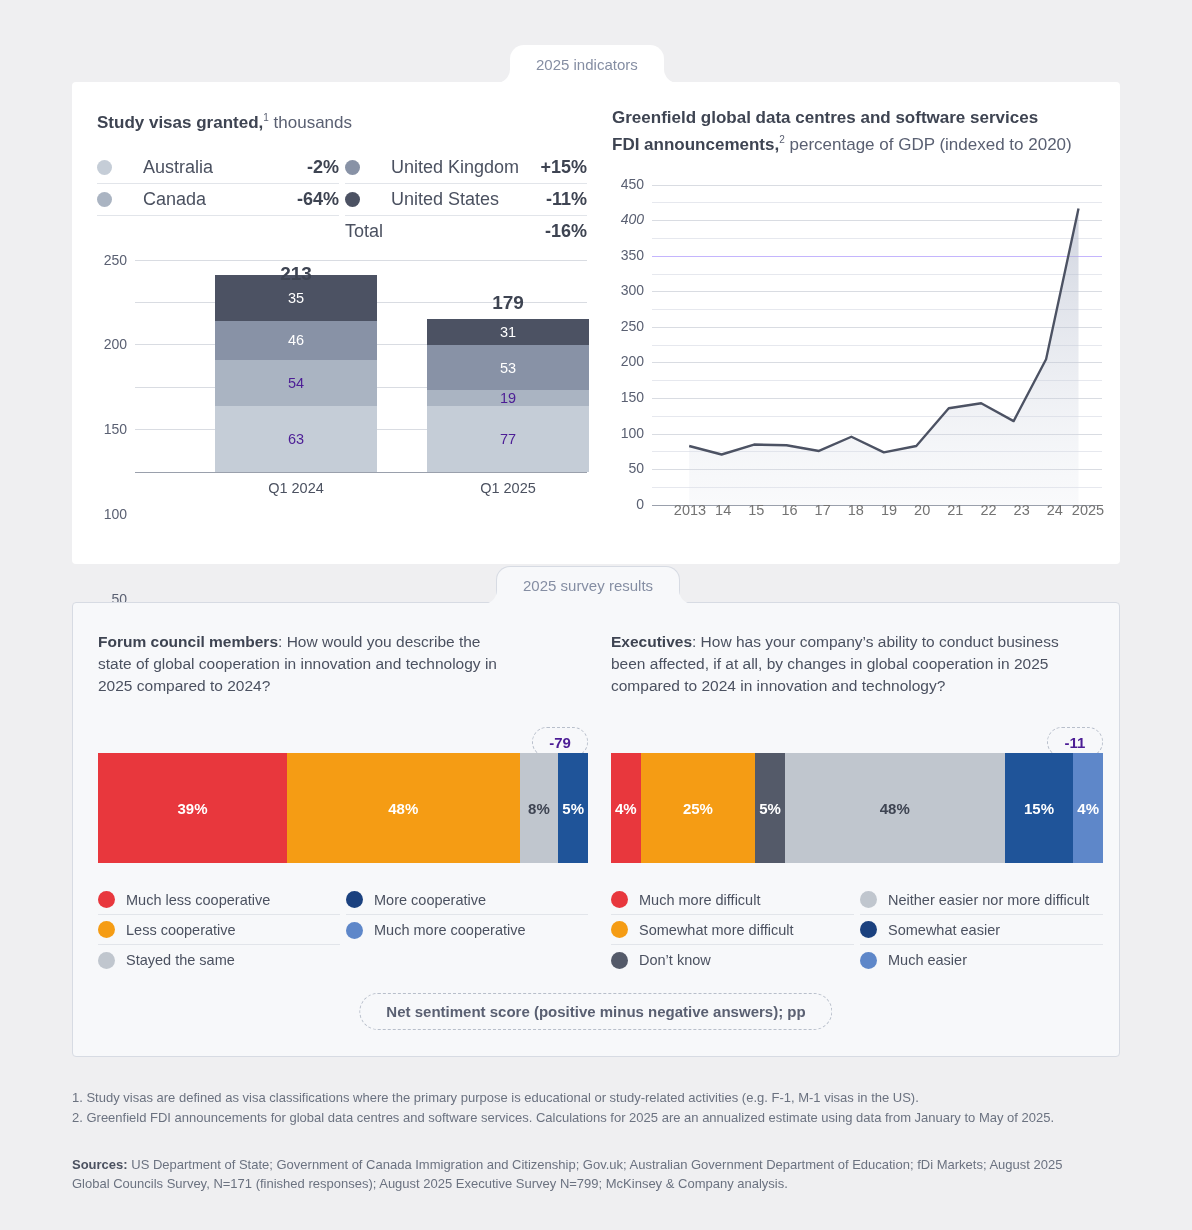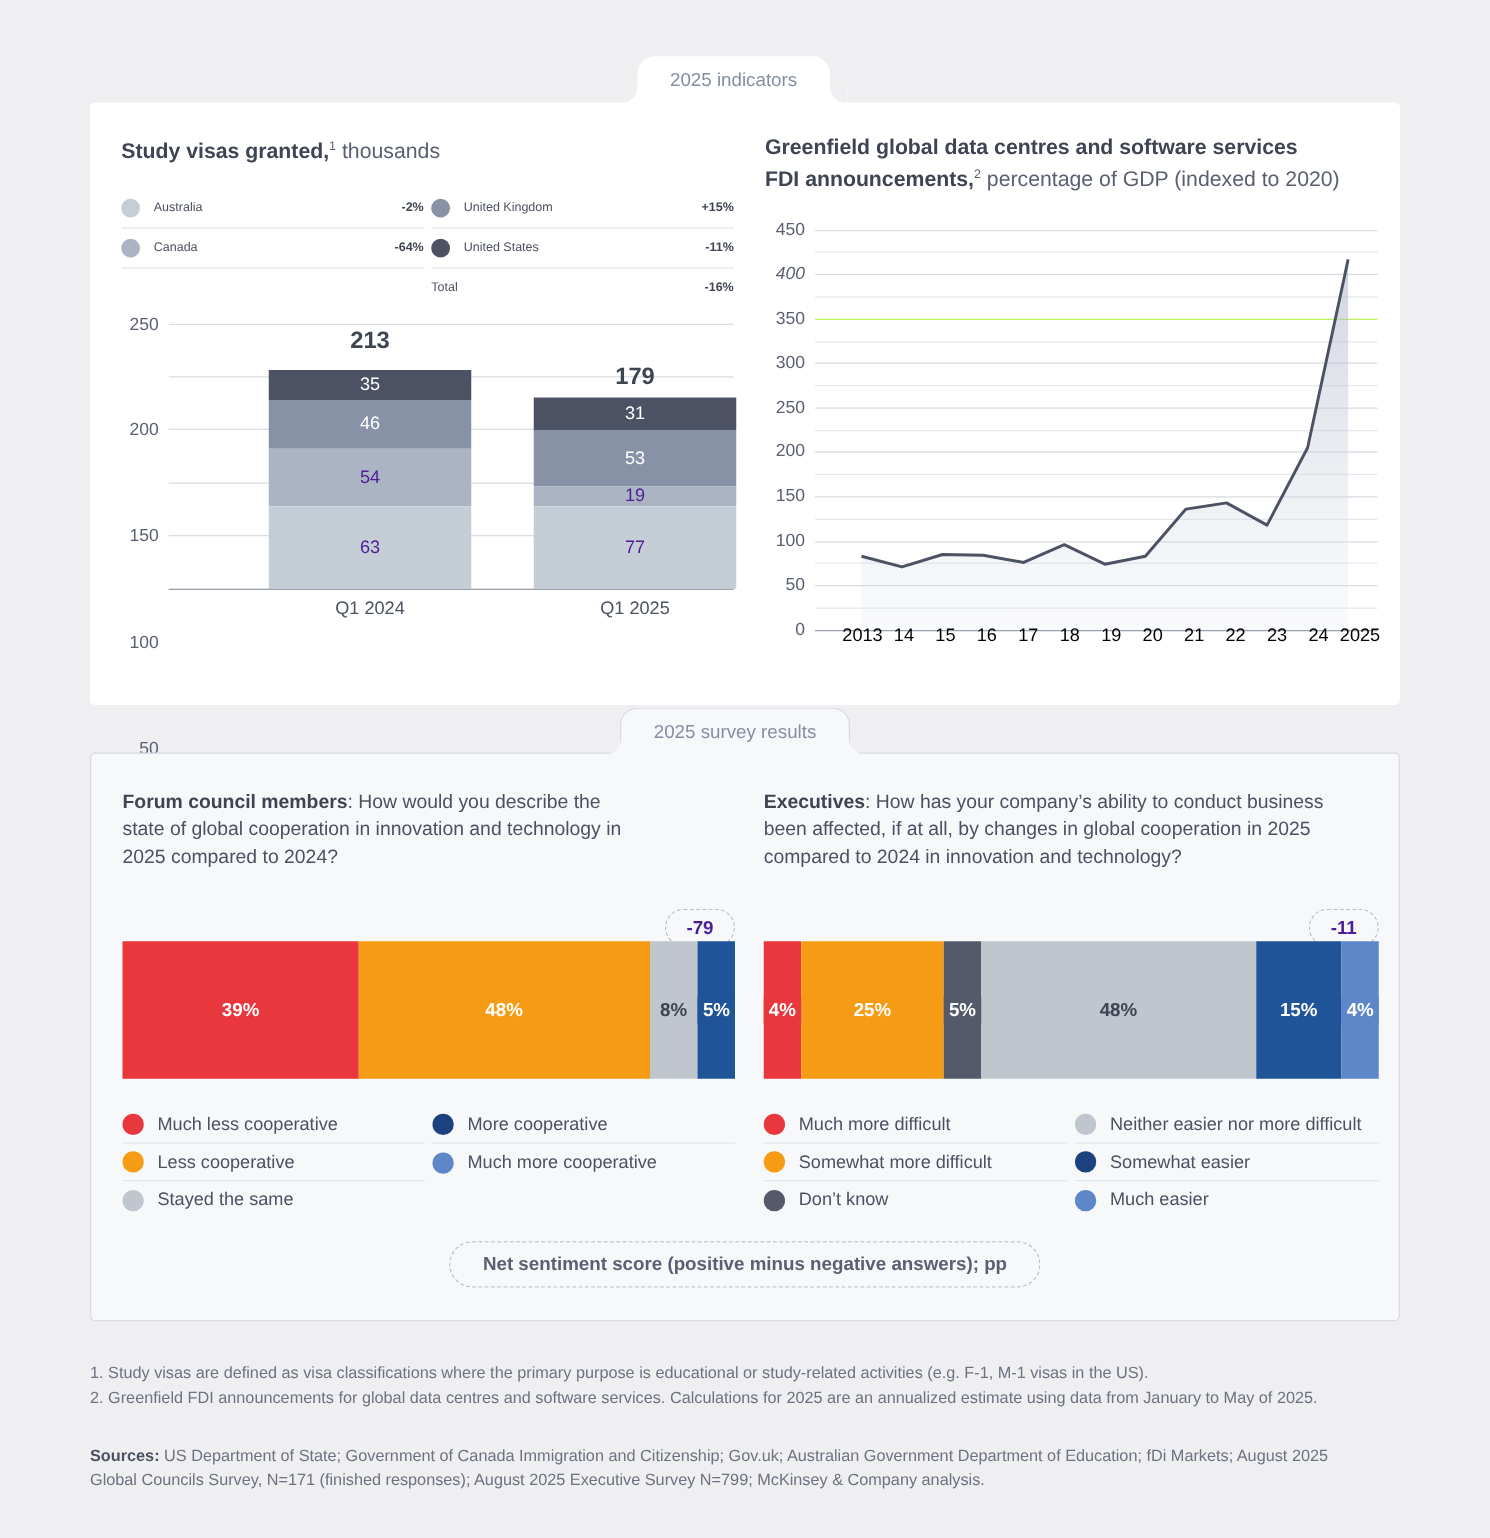--- a/index.html
+++ b/index.html
@@ -49,21 +49,21 @@
   .chart-title b { font-weight: 700; color: #3E4452; }
   .chart-sub { font-size: 14.5px; color: #5A6072; margin-top: 16px; }
   sup { font-size: 10px; vertical-align: super; }
 
   
   .visa-legend { display: flex; gap: 0; margin-top: 18px; }
   .vl-col { width: 244px; }
   .vl-col.right { margin-left: 6px; }
   .vl-row {
     display: flex; align-items: center; height: 32px;
-    border-bottom: 1px solid #E2E5EA; font-size: 10px;
+    border-bottom: 1px solid #E2E5EA; font-size: 18px; gap: 20px;
   }
   .vl-row.nb { border-bottom: none; }
   .vl-dot { width: 15px; height: 15px; border-radius: 50%; flex: 0 0 15px; margin-right: 11px; }
   .vl-name { flex: 1; color: #4B5160; }
   .vl-val { font-weight: 700; color: #3E4452; }
   .vl-row.total .vl-name { padding-left: 0; }
 
   
   .barchart { position: relative; margin-top: 12px; height: 250px; }
   .bc-plot { position: absolute; left: 38px; right: 0; top: 0; height: 212px; }
@@ -75,21 +75,21 @@
              font-size: 14.5px; color: #FFFFFF; }
   .bar-seg.light { color: #4c1d95; }
   .bar-total { position: absolute; width: 100%; text-align: center; font-size: 19px; font-weight: 700;
                color: #3E4452; }
   .x-axis-line { position: absolute; left: 38px; right: 0; top: 212px; height: 1px; background: #9AA0AC; }
   .x-lab { position: absolute; top: 220px; text-align: center; font-size: 14.5px; color: #4B5160; }
 
   
   .linechart { position: relative; margin-top: 16px; height: 372px; }
   .lc-plot { position: absolute; left: 40px; right: 0; top: 0; height: 320px; }
-  .lc-xlab { position: absolute; font-size: 14.5px; color: #000000; text-align: left;
+  .lc-xlab { position: absolute; font-size: 14.5px; color: #737373; text-align: left;
              transform: translateX(-50%); top: 330px; }
 
   
   .sv-q { font-size: 15.5px; line-height: 22px; color: #4B5160; }
   .sv-q b { font-weight: 700; color: #3E4452; }
   .score-badge {
     display: inline-flex; align-items: center; justify-content: center;
     min-width: 56px; height: 30px; padding: 0 14px;
     border: 1.5px dashed #B8BFCB; border-radius: 16px;
     font-size: 15px; font-weight: 700; color: #4c1d95; background: #F7F8FA;
@@ -180,21 +180,21 @@
             <div class="gridline" style="top: 84.8px;">
               <div class="axis-lab" style="top: 84.8px;">150</div>
             </div>
             <div class="gridline" style="top: 42.4px;">
               <div class="axis-lab" style="top: 42.4px;">200</div>
             </div>
             <div class="gridline" style="top: 0px;">
               <div class="axis-lab" style="top: 0px;">250</div>
             </div>
             <div class="bar-col" style="left: 80px;">
-              <div class="bar-seg" style="height: 24px; background: rgb(76, 82, 99);">35</div>
+              <div class="bar-seg" style="height: 46px; background: rgb(76, 82, 99);">35</div>
               <div class="bar-seg" style="height: 39.008px; background: rgb(136, 146, 166);">46</div>
               <div class="bar-seg light" style="height: 45.792px; background: rgb(170, 180, 194);">54</div>
               <div class="bar-seg light" style="height: 66.144px; background: rgb(197, 205, 215);">63</div>
               <div class="bar-total" style="bottom: 186.624px;">213</div>
             </div>
             <div class="bar-col" style="left: 292px;">
               <div class="bar-seg" style="height: 26.288px; background: rgb(76, 82, 99);">31</div>
               <div class="bar-seg" style="height: 44.944px; background: rgb(136, 146, 166);">53</div>
               <div class="bar-seg light" style="height: 16.112px; background: rgb(170, 180, 194);">19</div>
               <div class="bar-seg light" style="height: 65.296px; background: rgb(197, 205, 215);">77</div>
@@ -230,21 +230,21 @@
             </div>
             <div class="gridline" style="top: 190.778px; background: rgb(217, 220, 226);">
               <div class="axis-lab" style="top: -1px;">200</div>
             </div>
             <div class="gridline" style="top: 155.222px; background: rgb(217, 220, 226);">
               <div class="axis-lab" style="top: -1px;">250</div>
             </div>
             <div class="gridline" style="top: 119.667px; background: rgb(217, 220, 226);">
               <div class="axis-lab" style="top: -1px;">300</div>
             </div>
-            <div class="gridline" style="top: 84.1111px; background: #bef264;">
+            <div class="gridline" style="top: 84.1111px; background: #c4b5fd;">
               <div class="axis-lab" style="top: -1px;">350</div>
             </div>
             <div class="gridline" style="top: 48.5556px; background: rgb(217, 220, 226); font-style: italic;">
               <div class="axis-lab" style="top: -1px;">400</div>
             </div>
             <div class="gridline" style="top: 13px; background: rgb(217, 220, 226);">
               <div class="axis-lab" style="top: -1px;">450</div>
             </div>
             <div class="gridline" style="top: 315.222px; background: rgb(230, 232, 238);"></div>
             <div class="gridline" style="top: 279.667px; background: rgb(230, 232, 238);"></div>

